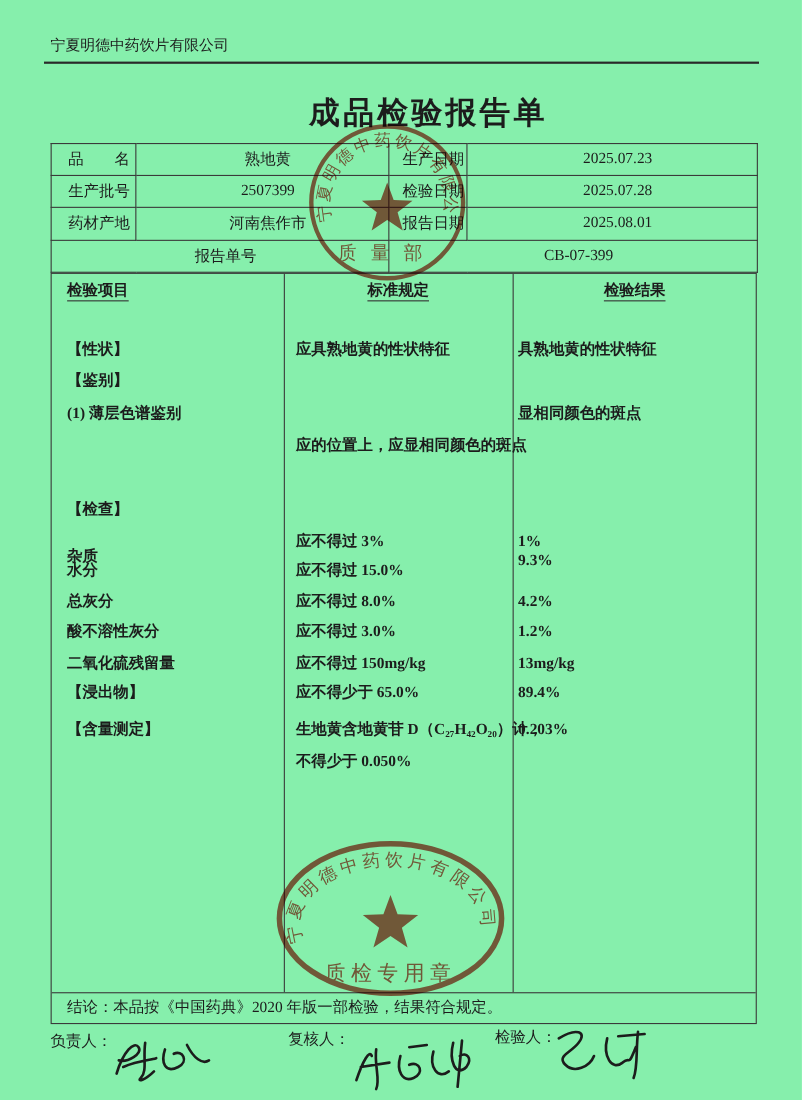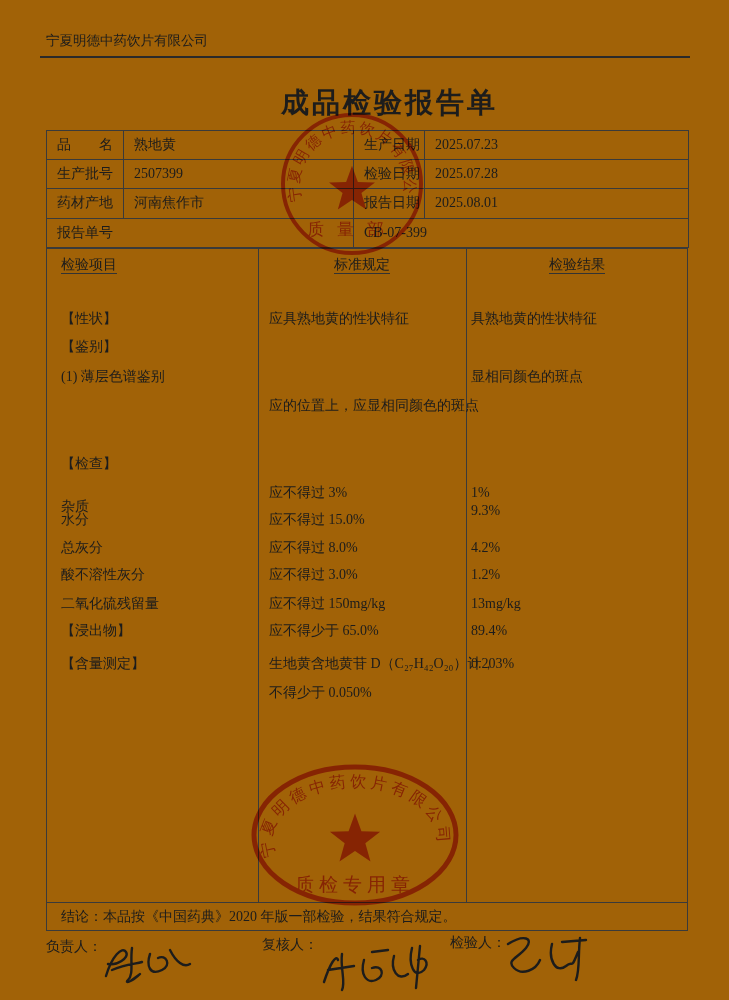--- a/index.html
+++ b/index.html
@@ -1,37 +1,37 @@
 <!DOCTYPE html>
 <html><head>
 <meta charset="utf-8">
 <style>
   html,body{margin:0;padding:0;background:#ffffff;}
-  .page{position:relative;width:729px;height:1000px;background:#a16207;overflow:hidden;
+  .page{position:relative;width:729px;height:1000px;background:#86efac;overflow:hidden;
         font-family:"Liberation Serif","DejaVu Serif",serif;color:#1c1c1c;}
   
   .hdr{position:absolute;top:32px;left:46px;width:642px;display:flex;
        justify-content:space-between;font-size:13.5px;}
   .hdr-rule{position:absolute;top:56px;left:40px;width:650px;border-top:2px solid #2a2a2a;}
   .title{position:absolute;top:84px;left:0;width:729px;text-align:center;
          font-size:28px;font-weight:bold;letter-spacing:3px;padding-left:25px;}
   
   table.info{position:absolute;top:130px;left:46px;width:642px;border-collapse:collapse;
              table-layout:fixed;font-size:14px;}
-  table.info td{border:1px solid #3a3a3a;height:28.2px;padding:0 0 0 10px;white-space:pre;}
+  table.info td{border:1px solid #3a3a3a;height:28.2px;padding:0 0 0 10px;white-space:pre;text-align:center;}
   table.info col.c1{width:77px;} table.info col.c2{width:230px;}
   table.info col.c3{width:71px;} table.info col.c4{width:264px;}
   td.dval{padding-left:24px;}
   td.rno{padding-left:8px;}
   
   .rbox{position:absolute;top:248px;left:46px;width:640px;height:681px;
         border:1px solid #3a3a3a;font-size:14px;}
   .vline{position:absolute;top:0;height:653px;width:0;border-left:1px solid #3a3a3a;}
   .v1{left:211px;} .v2{left:419px;}
-  .ln{position:absolute;line-height:20px;white-space:nowrap;}
+  .ln{position:absolute;line-height:20px;white-space:nowrap;font-weight:bold;}
   .c1{left:14px;} .c2{left:222px;} .c3{left:424px;}
   .hd2{left:211px;width:208px;text-align:center;} .hd3{left:420px;width:220px;text-align:center;}
   .ul{border-bottom:1px solid #333;padding-bottom:1px;}
   .concl{position:absolute;left:0;top:653px;width:626px;height:27px;border-top:1px solid #3a3a3a;
          line-height:27px;padding-left:14px;white-space:nowrap;}
   .bold{font-weight:normal;}
   
   .stamp{position:absolute;mix-blend-mode:multiply;opacity:.88;}
   .stamp-top{top:108px;left:276px;}
   .stamp-bottom{top:760px;left:244px;}

